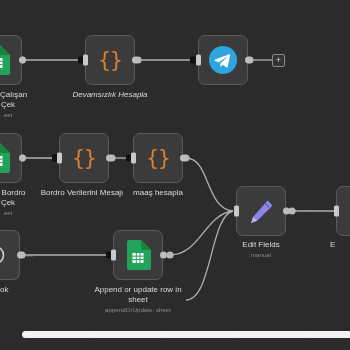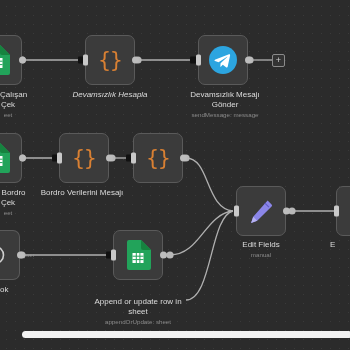--- a/index.html
+++ b/index.html
@@ -163,24 +163,20 @@
   <div class="node" style="left:198px;top:35px;">
     <span class="port-in"></span>
     <span class="glyph">
       <svg class="tg-wrap" viewBox="0 0 30 30">
         <circle cx="15" cy="15" r="14" fill="#2ca5e0"></circle>
         <path d="M6.8 14.8l14.2-5.5c.7-.25 1.3.16 1.07 1.2l-2.4 11.3c-.17.8-.65 1-1.3.62l-3.6-2.65-1.74 1.67c-.19.19-.35.35-.72.35l.26-3.66 6.66-6.02c.29-.26-.06-.4-.45-.15l-8.23 5.18-3.55-1.1c-.77-.24-.78-.77.16-1.14z" fill="#fff"></path>
       </svg>
     </span>
     <span class="port-out"></span>
   </div>
-  <div class="node-label" style="left:178px;top:90px;width:94px;">
-    <span>Devamsızlık Mesajı Gönder</span>
-    <span class="node-sub">sendMessage: message</span>
-  </div>
 
   <div class="add-btn" style="left:272px;top:54px;">
     <span>+</span>
   </div>
 
   <div class="node clipped-left" style="left:-28px;top:133px;">
     <span class="glyph">
       <svg class="gs-wrap" viewBox="0 0 26 30">
         <path d="M4 0h12l10 10v18a2 2 0 0 1-2 2H4a2 2 0 0 1-2-2V2a2 2 0 0 1 2-2z" fill="#22a35a"></path>
         <path d="M16 0l10 10H18a2 2 0 0 1-2-2V0z" fill="#16833f"></path>
@@ -203,20 +199,23 @@
   </div>
   <div class="node-label" style="left:32px;top:188px;width:100px;">
     <span>Bordro Verilerini Mesajı</span>
   </div>
 
   <div class="node" style="left:133px;top:133px;">
     <span class="port-in"></span>
     <span class="glyph braces">{}</span>
     <span class="port-out"></span>
   </div>
+  <div class="node-label" style="left:125px;top:188px;width:66px;">
+    <span>maaş hesapla</span>
+  </div>
 
   <div class="node clipped-left" style="left:-30px;top:230px;">
     <span class="glyph">
       <svg width="24" height="24" viewBox="0 0 24 24">
         <circle cx="12" cy="12" r="8.5" fill="none" stroke="#cfcfcf" stroke-width="1.6"></circle>
         <circle cx="12" cy="12" r="3" fill="none" stroke="#cfcfcf" stroke-width="1.6"></circle>
       </svg>
     </span>
     <span class="port-out"></span>
   </div>
@@ -229,21 +228,21 @@
     <span class="glyph">
       <svg class="gs-wrap" viewBox="0 0 26 30">
         <path d="M4 0h12l10 10v18a2 2 0 0 1-2 2H4a2 2 0 0 1-2-2V2a2 2 0 0 1 2-2z" fill="#22a35a"></path>
         <path d="M16 0l10 10H18a2 2 0 0 1-2-2V0z" fill="#16833f"></path>
         <rect x="7.5" y="13" width="11" height="10" fill="#fff"></rect>
         <path d="M7.5 16.2h11M7.5 19.6h11M11.3 13v10M14.9 13v10" stroke="#22a35a" stroke-width="1"></path>
       </svg>
     </span>
     <span class="port-out"></span>
   </div>
-  <div class="node-label" style="left:88px;top:297px;width:100px;">
+  <div class="node-label" style="left:88px;top:285px;width:100px;">
     <span>Append or update row in sheet</span>
     <span class="node-sub">appendOrUpdate: sheet</span>
   </div>
 
   <div class="node" style="left:236px;top:186px;">
     <span class="port-in"></span>
     <span class="glyph">
       <svg class="pencil-wrap" viewBox="0 0 28 28">
         <path d="M20.6 3.4l4 4a1.4 1.4 0 0 1 0 2L10.2 23.8l-6.1 2.1 2.1-6.1L20.6 3.4a1.4 1.4 0 0 1 0 0z" fill="#8b86e8"></path>
         <path d="M17.9 6.1l4 4" stroke="#5f59c9" stroke-width="1.2"></path>

